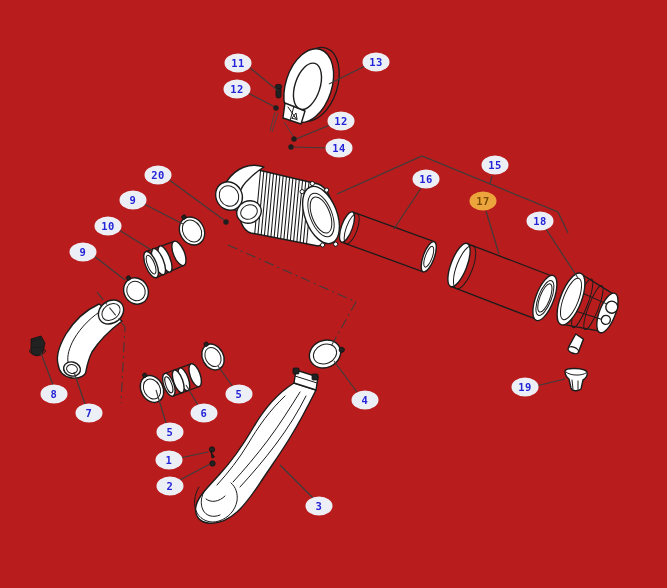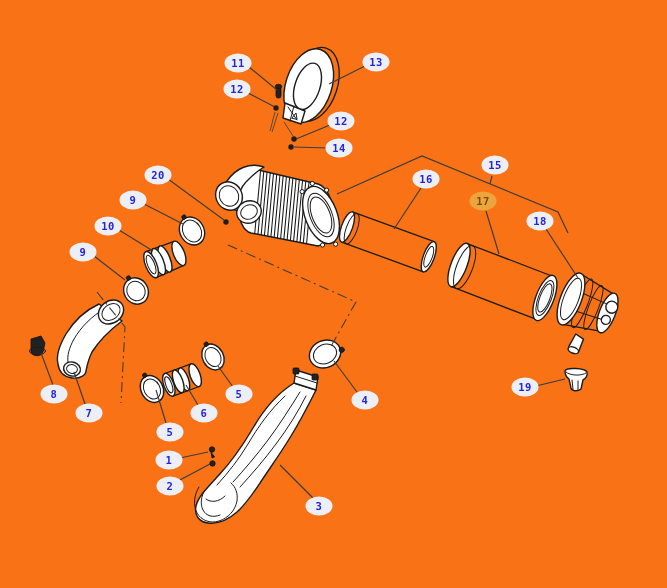--- a/index.html
+++ b/index.html
@@ -1,17 +1,17 @@
 <!DOCTYPE html>
 <html><head>
 <meta charset="utf-8">
 <style>
   html,body{margin:0;padding:0;background:#ffffff;}
   body{width:667px;height:588px;overflow:hidden;font-family:"DejaVu Sans Mono", monospace;}
-  #stage{position:relative;width:667px;height:588px;background:#f97316;}
+  #stage{position:relative;width:667px;height:588px;background:#b91c1c;}
   svg{position:absolute;left:0;top:0;}
   .part{fill:#ffffff;stroke:#1c1c1c;stroke-width:1.4;stroke-linejoin:round;stroke-linecap:round;}
   .pline{fill:none;stroke:#1c1c1c;stroke-width:1.3;stroke-linecap:round;}
   .thin{fill:none;stroke:#1c1c1c;stroke-width:1;stroke-linecap:round;}
   .dark{fill:#222222;stroke:#111111;stroke-width:0.8;}
   .leader{fill:none;stroke:#3c3c3c;stroke-width:1.15;}
   .centerline{fill:none;stroke:#3c3c3c;stroke-width:1.05;stroke-dasharray:10 4 2 4;}
   .callout-text{font-family:"DejaVu Sans Mono", monospace;font-weight:bold;font-size:10.5px;letter-spacing:0.5px;}
 </style>
 </head>

